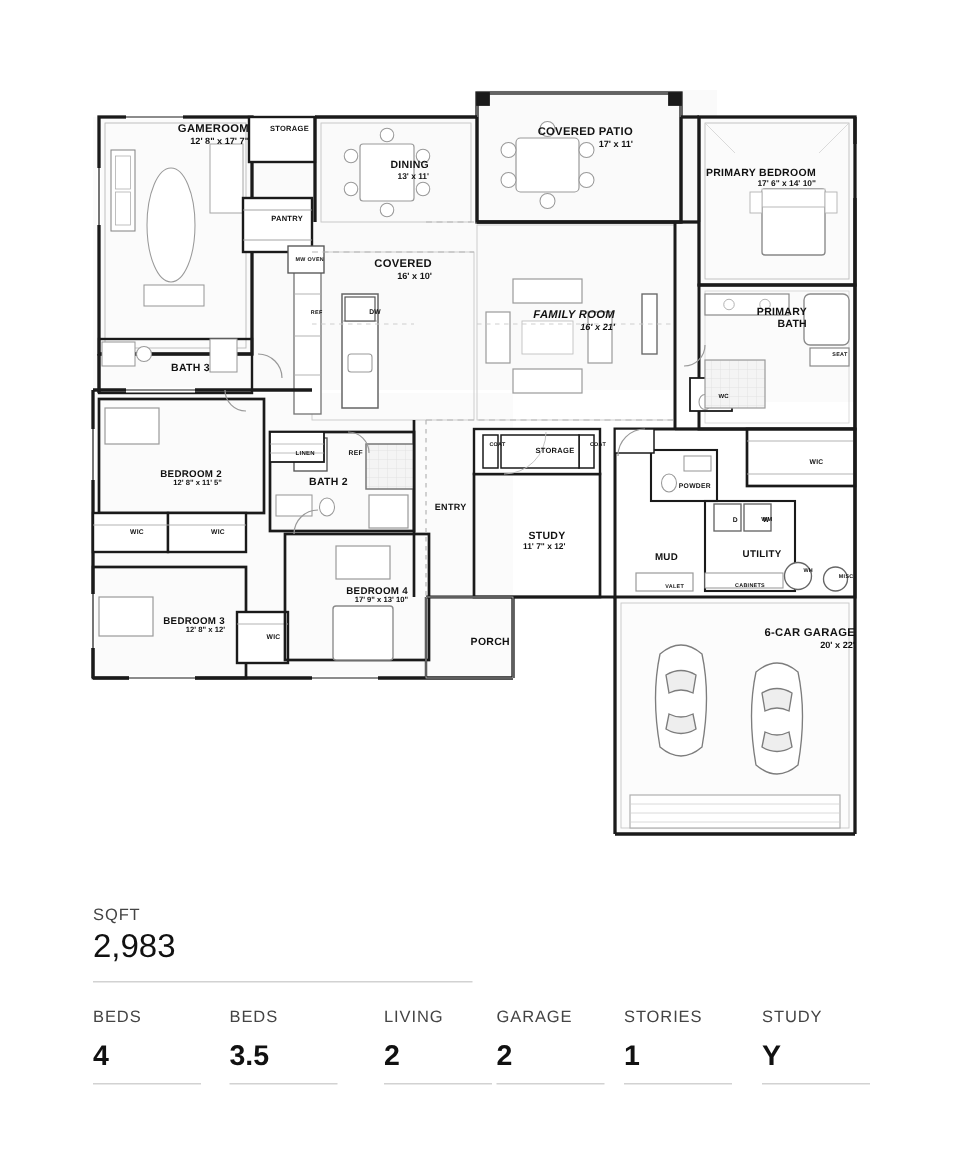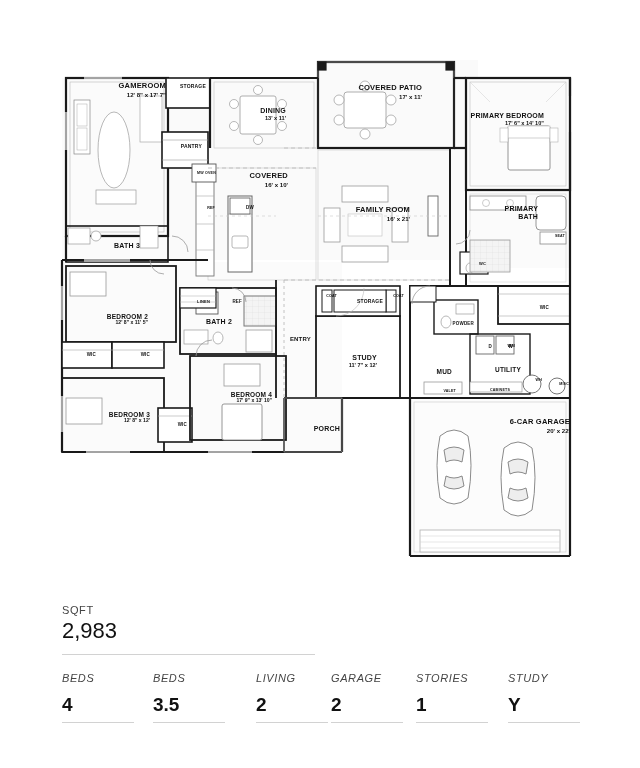--- a/index.html
+++ b/index.html
@@ -71,21 +71,20 @@
   }
   .stat {
     position: absolute;
     top: 80px;
   }
   .stat .k {
     font-size: 11px;
     letter-spacing: 0.6px;
     color: #444;
     display: block;
-    font-style: italic;
   }
   .stat .v {
     font-size: 19px;
     font-weight: bold;
     color: #111;
     display: block;
     margin-top: 10px;
   }
   .stat .line {
     position: absolute;
@@ -379,21 +378,21 @@
       <div class="room-label" style="left: 222px; top: 172px; width: 66px; font-size: 7.5px;">
         <span class="nm">COVERED</span>
         <span class="dm" style="font-size: 6.1px;">16' x 10'</span>
       </div>
       <div class="room-label" style="left: 194px; top: 171px; width: 22px; font-size: 3.6px;">
         <span class="nm">MW OVEN</span>
       </div>
       <div class="room-label" style="left: 486px; top: 205px; width: 52px; font-size: 7px;">
         <span class="nm">PRIMARY BATH</span>
       </div>
-      <div class="room-label" style="left: 332px; top: 206px; width: 78px; font-size: 7.5px;">
+      <div class="room-label" style="left: 332px; top: 206px; width: 78px; font-size: 7.5px; font-style: italic;">
         <span class="nm">FAMILY ROOM</span>
         <span class="dm" style="font-size: 6.1px;">16' x 21'</span>
       </div>
       <div class="room-label" style="left: 234px; top: 205px; width: 20px; font-size: 4.5px;">
         <span class="nm">DW</span>
       </div>
       <div class="room-label" style="left: 543px; top: 234px; width: 22px; font-size: 3.6px;">
         <span class="nm">SEAT</span>
       </div>
       <div class="room-label" style="left: 96px; top: 242px; width: 44px; font-size: 7px;">

